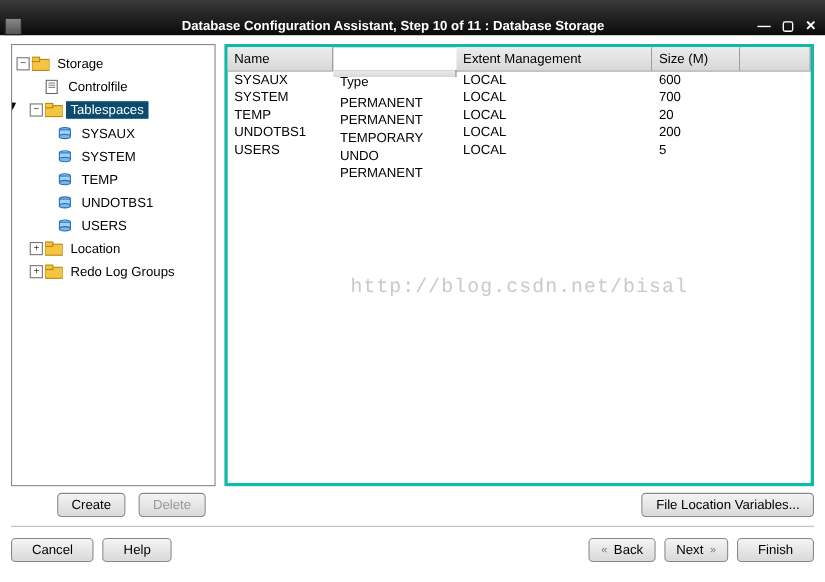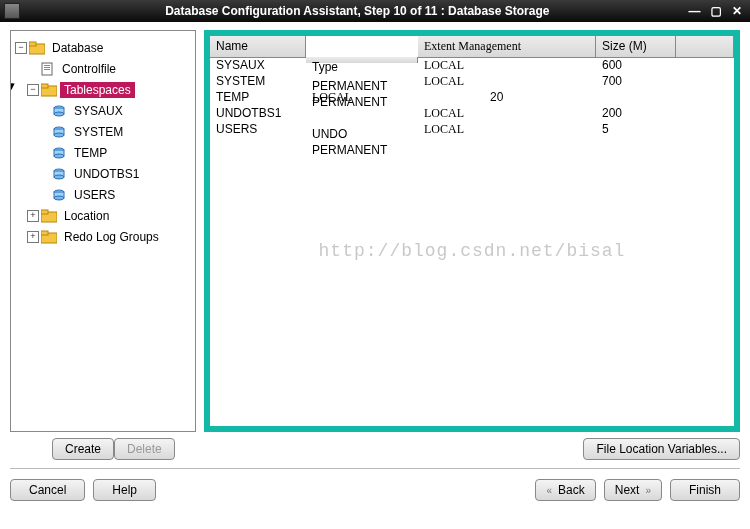--- a/index.html
+++ b/index.html
@@ -9,22 +9,22 @@
     background: #ffffff;
     width: 750px;
     height: 529px;
     overflow: hidden;
   }
   .titlebar {
     height: 22px;
     background: linear-gradient(to bottom, #3a3a3a, #0a0a0a);
     color: #fff;
     display: flex;
-    align-items: center;
-    padding: 0 4px;
+    align-items: flex-start;
+    padding: 16px 4px;
     font-weight: bold;
     font-size: 12px;
   }
   .titlebar .icon-slot {
     width: 16px; height: 16px; margin-right: 6px;
     background: linear-gradient(#888,#555);
     border: 1px solid #222;
   }
   .titlebar .title { flex: 1; text-align: center; }
   .titlebar .win-controls { display: flex; gap: 10px; padding-right: 4px;}
@@ -51,57 +51,57 @@
   }
   .tree-row .expander {
     width: 12px; height: 12px; border: 1px solid #777; background:#fff;
     display: inline-flex; align-items:center; justify-content:center;
     font-size: 9px; line-height: 1; margin-right: 2px; color:#333;
   }
   .tree-row .sp { display:inline-block; width: 12px; }
   .tree-row .folder-icon svg, .tree-row .node-icon svg, .tree-row .db-icon svg { display:block }
   .tree-row .folder-icon, .tree-row .node-icon, .tree-row .db-icon { width:16px; height:16px; margin-right:3px; display:inline-flex; align-items:center; justify-content:center;}
   .tree-label { padding: 1px 4px; }
-  .tree-label.selected { background: #be185d; color: #fff; }
+  .tree-label.selected { background: #0c4a6e; color: #fff; }
   .cursor-overlay { position: relative; }
   .cursor-overlay::after{
     content:""; position:absolute; left:-4px; top:2px; width:0;height:0;
     border-left:6px solid black; border-top:4px solid transparent; border-bottom:4px solid transparent;
     transform: rotate(-30deg);
   }
   .table-pane {
     flex: 1;
-    border: 6px solid #14b8a6;
+    border: 3px solid #14b8a6;
     background: #fff;
     position: relative;
   }
   .table-header { display: flex; height: 22px; border-bottom: 1px solid #888; }
   .th {
     border-right: 1px solid #888;
     background: linear-gradient(#ececec,#d8d8d8);
     padding: 3px 6px;
     font-size: 12px;
   }
   .col-name { width: 96px; }
   .col-type { width: 112px; margin-top: 21px; }
-  .col-ext  { width: 178px; font-family: Liberation Serif, serif; }
+  .col-ext  { width: 178px; }
   .col-size { width: 80px; }
   .col-rest { flex: 1; }
   .trow { display:flex; height: 16px; }
   .td { padding: 0 6px; font-size: 12px; }
   .watermark {
     position: absolute; left: 50%; top: 55%; transform: translate(-50%,-50%);
     color: #c9c9c9; font-size: 18px; font-family: Liberation Mono, monospace; letter-spacing: 1px;
     pointer-events: none;
   }
   .action-row {
     display:flex; justify-content: space-between; align-items:center;
     padding: 6px 10px 2px 10px;
   }
-  .action-row .left-btns { margin-left: 42px; display:flex; gap:0;}
+  .action-row .left-btns { margin-left: 42px; display:flex; gap:12px;}
   .btn {
     height: 22px;
     background: linear-gradient(#f4f4f4,#d9d9d9);
     border: 1px solid #888;
     border-radius: 4px;
     padding: 2px 12px;
     font-size: 12px;
     display:inline-flex; align-items:center; gap:6px;
     color:#000;
   }
@@ -135,21 +135,21 @@
 
   <div class="tree-pane">
     <div class="tree-row">
       <span class="expander">−</span>
       <span class="folder-icon">
         <svg width="16" height="14">
             <rect x="0" y="3" width="16" height="10" fill="#f4c542" stroke="#b8860b"></rect>
             <rect x="0" y="1" width="7" height="4" fill="#f4c542" stroke="#b8860b"></rect>
           </svg>
       </span>
-      <span class="tree-label">Database</span>
+      <span class="tree-label">Storage</span>
     </div>
 
     <div class="tree-row">
       <span class="sp"></span>
         <span class="sp"></span>
       <span class="node-icon">
         <svg width="14" height="14">
             <rect x="2" y="1" width="10" height="12" fill="#fff" stroke="#666"></rect>
             <rect x="4" y="3" width="6" height="1" fill="#888"></rect>
             <rect x="4" y="5" width="6" height="1" fill="#888"></rect>
@@ -278,20 +278,21 @@
           <div class="td col-size">600</div>
         </div>
         <div class="trow">
           <div class="td col-name">SYSTEM</div>
           <div class="td col-type">PERMANENT</div>
           <div class="td col-ext">LOCAL</div>
           <div class="td col-size">700</div>
         </div>
         <div class="trow">
           <div class="td col-name">TEMP</div>
+          <div class="td col-type">TEMPORARY</div>
           <div class="td col-ext">LOCAL</div>
           <div class="td col-size">20</div>
         </div>
         <div class="trow">
           <div class="td col-name">UNDOTBS1</div>
           <div class="td col-type">UNDO</div>
           <div class="td col-ext">LOCAL</div>
           <div class="td col-size">200</div>
         </div>
         <div class="trow">

